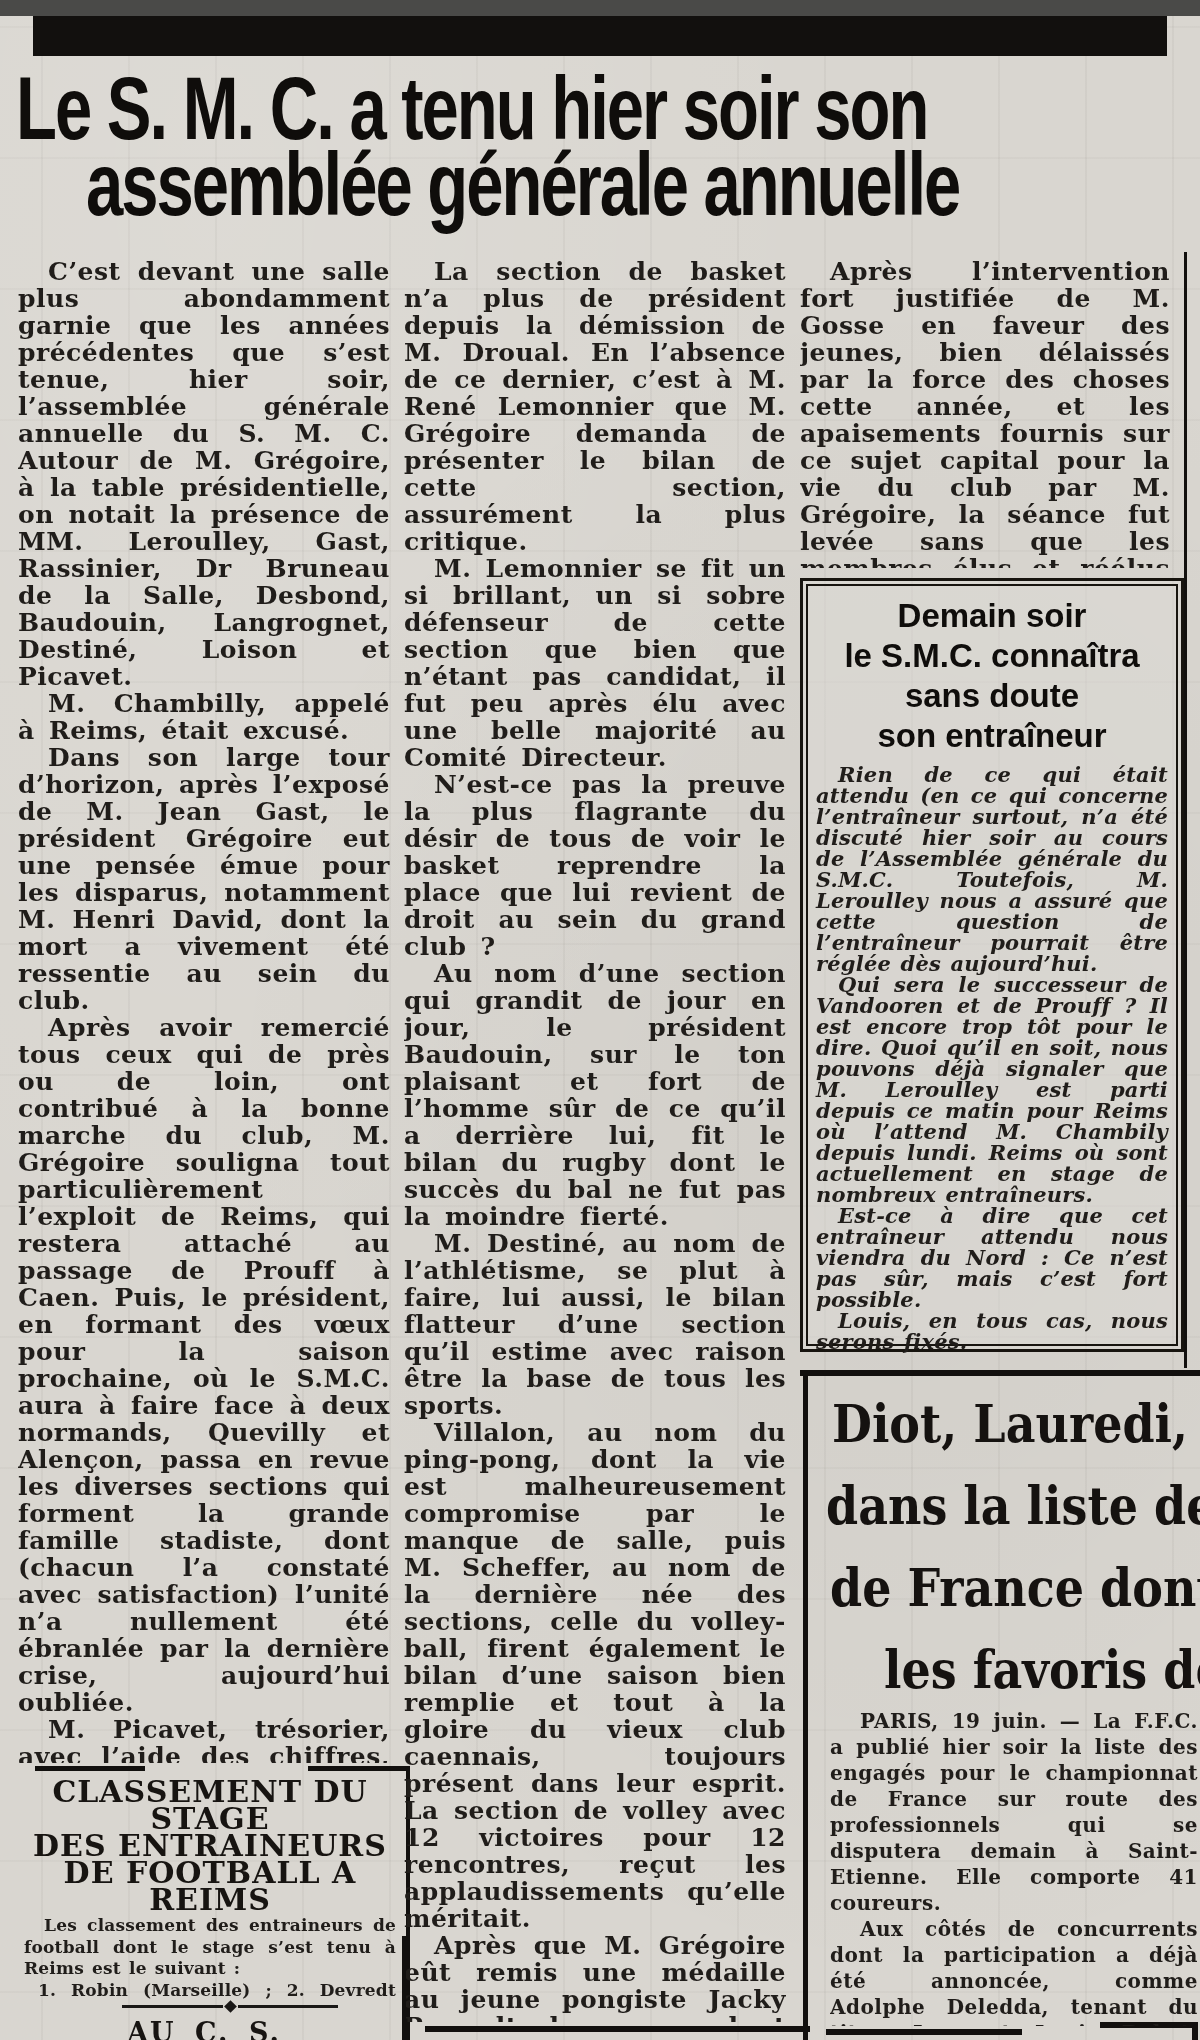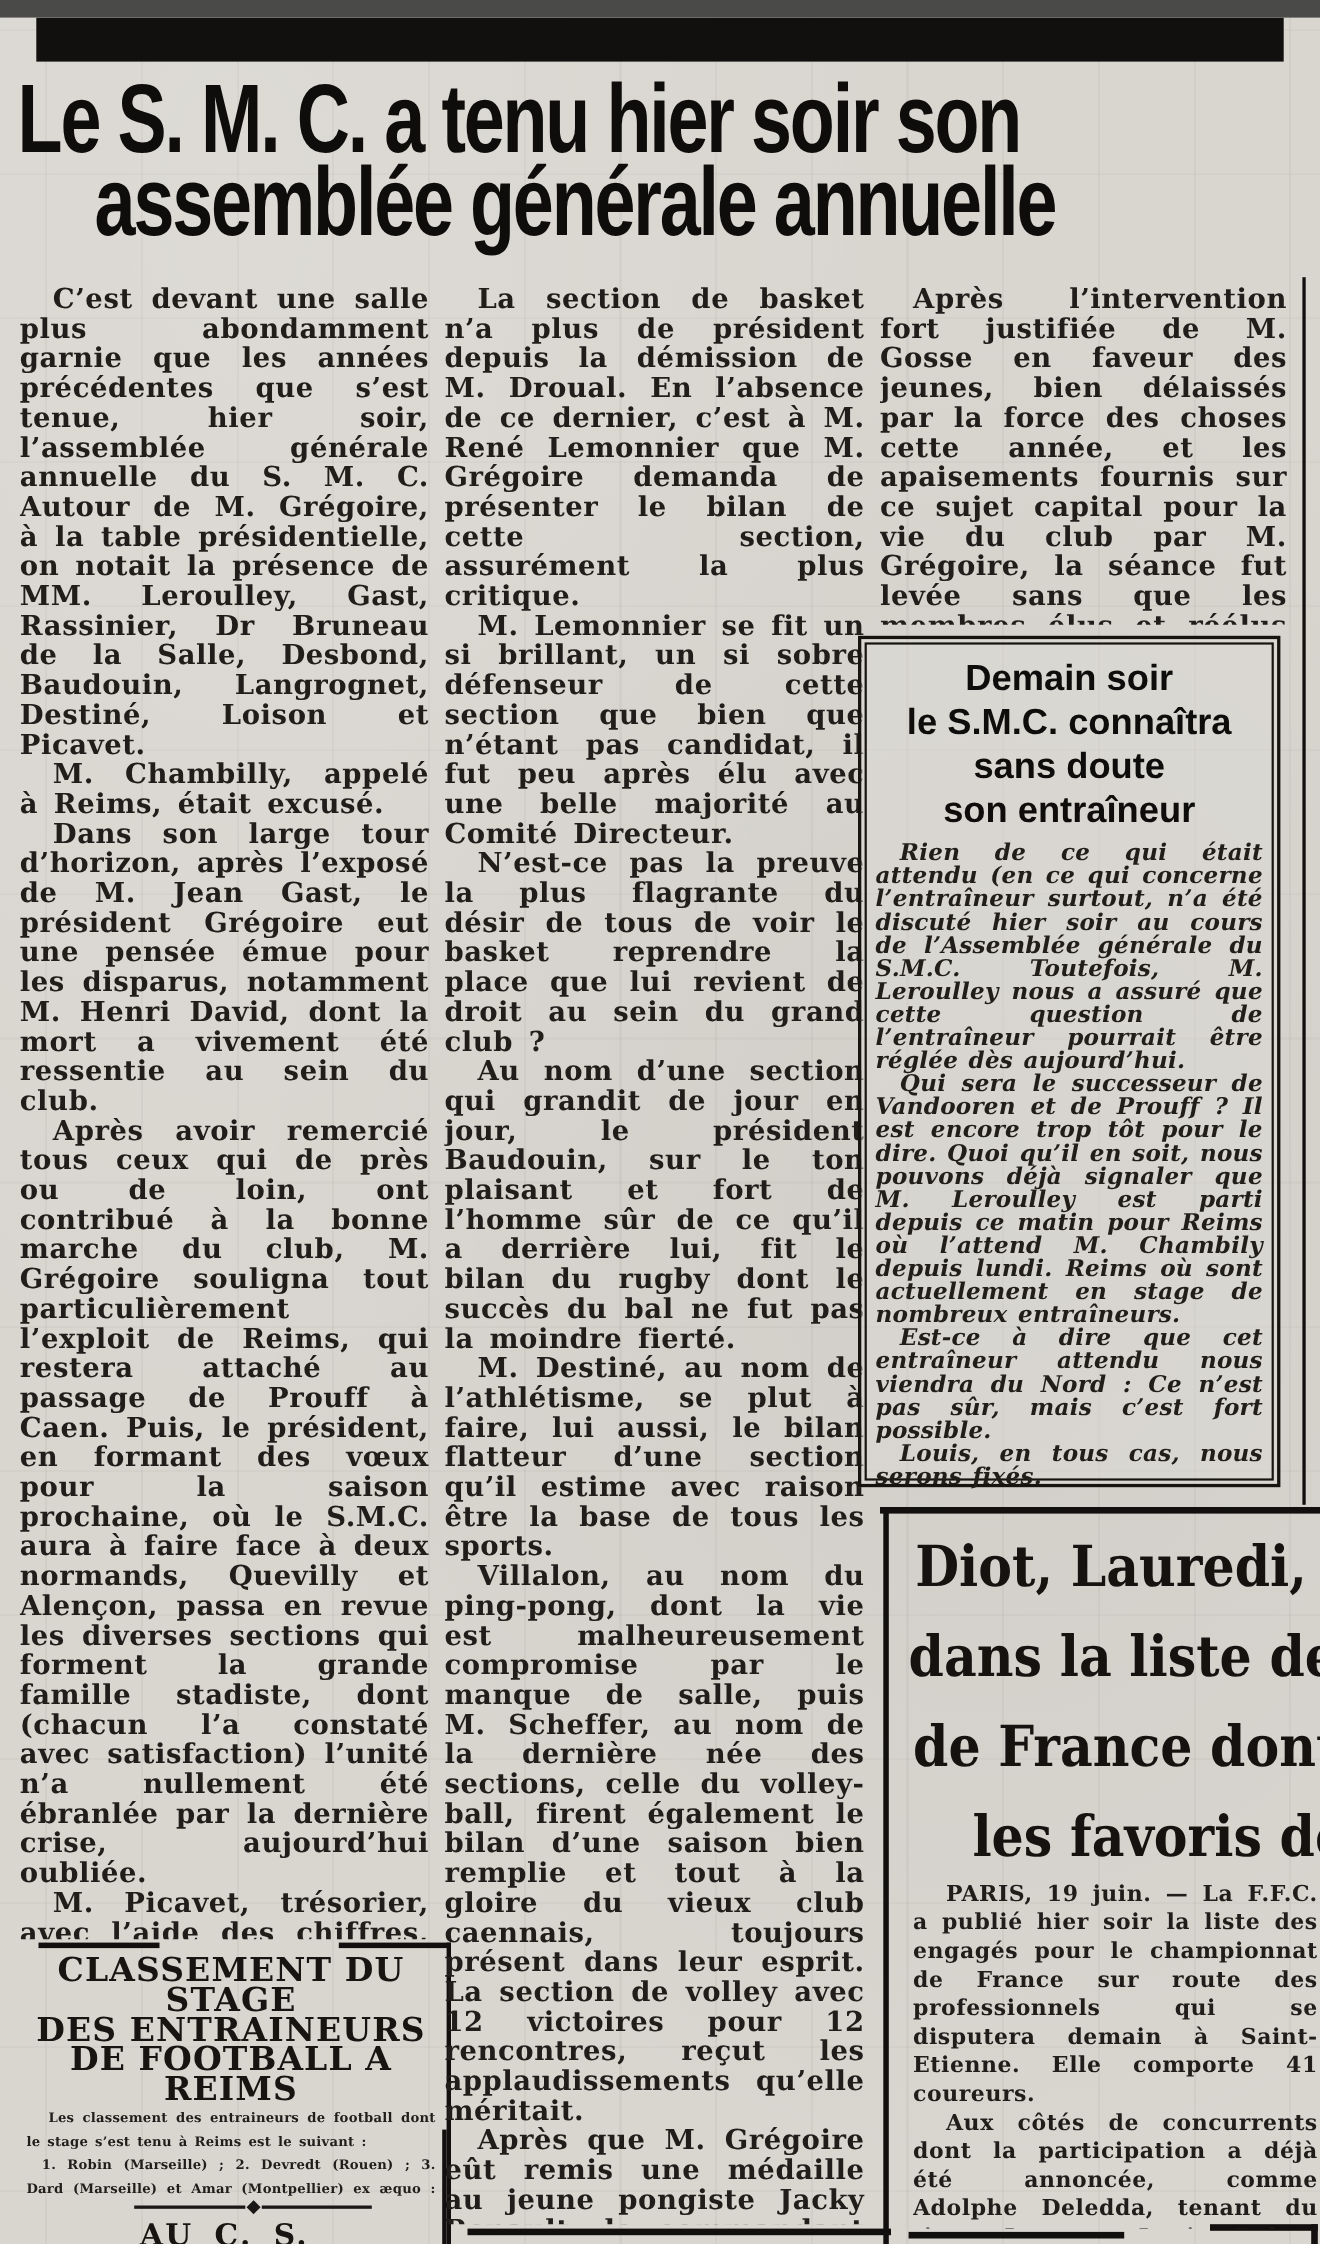--- a/index.html
+++ b/index.html
@@ -33,21 +33,21 @@
   }
   .para{text-indent:30px;margin:0;}
   .clip{overflow:hidden;}
   .box-title{
     font-family:"DejaVu Serif","Liberation Serif",serif;
     font-weight:bold;text-align:center;color:#171411;
   }
   .classement-title{font-size:30px;line-height:27px;letter-spacing:1px;}
   .classement-body{
     font-family:"DejaVu Serif","Liberation Serif",serif;font-weight:bold;
-    font-size:12px;line-height:21.5px;letter-spacing:0.2px;word-spacing:2px;
+    font-size:17px;line-height:21.5px;letter-spacing:0.2px;word-spacing:2px;
     text-align:justify;color:#201d1a;
   }
   .demain-box-outer{border:3px solid #17140f;padding:3px;background:rgba(222,220,214,0.45);}
   .demain-box-inner{border:2px solid #17140f;padding:10px 8px 6px 8px;height:100%;box-sizing:border-box;}
   .demain-title{
     font-family:"Liberation Sans","DejaVu Sans",sans-serif;
     font-weight:bold;font-size:33px;line-height:40px;
     text-align:center;color:#0f0d0b;letter-spacing:0px;
   }
   .demain-body{
@@ -132,21 +132,21 @@
   <div class="abs clip" style="left:440px;top:2022px;width:700px;height:18px;">
     <div class="partial-heading" style="font-size:30px;letter-spacing:3px;word-spacing:20px;text-align:center;">SUR SA FORME ACTUELLE</div>
   </div>
 
   <div class="abs clip body-text" style="left:800px;top:242px;width:370px;height:310px;">
     <p class="para">Après l’intervention fort justifiée de M. Gosse en faveur des jeunes, bien délaissés par la force des choses cette année, et les apaisements fournis sur ce sujet capital pour la vie du club par M. Grégoire, la séance fut levée sans que les membres élus et réélus incomplets aient pu former le nouveau bureau qui sera constitué sous peu.</p>
   </div>
 
   <div class="abs bar" style="left:1184px;top:236px;width:3px;height:1116px;"></div>
 
-  <div class="abs demain-box-outer" style="left:780px;top:562px;width:384px;height:774px;box-sizing:border-box;">
+  <div class="abs demain-box-outer" style="left:800px;top:562px;width:384px;height:774px;box-sizing:border-box;">
     <div class="demain-box-inner">
       <div class="demain-title">Demain soir</div>
       <div class="demain-title">le S.M.C. connaîtra</div>
       <div class="demain-title">sans doute</div>
       <div class="demain-title">son entraîneur</div>
       <div class="demain-body">
         <p class="para">Rien de ce qui était attendu (en ce qui concerne l’entraîneur surtout, n’a été discuté hier soir au cours de l’Assemblée générale du S.M.C. Toutefois, M. Leroulley nous a assuré que cette question de l’entraîneur pourrait être réglée dès aujourd’hui.</p>
         <p class="para">Qui sera le successeur de Vandooren et de Prouff ? Il est encore trop tôt pour le dire. Quoi qu’il en soit, nous pouvons déjà signaler que M. Leroulley est parti depuis ce matin pour Reims où l’attend M. Chambily depuis lundi. Reims où sont actuellement en stage de nombreux entraîneurs.</p>
         <p class="para">Est-ce à dire que cet entraîneur attendu nous viendra du Nord : Ce n’est pas sûr, mais c’est fort possible.</p>
         <p class="para">Louis, en tous cas, nous serons fixés.</p>

